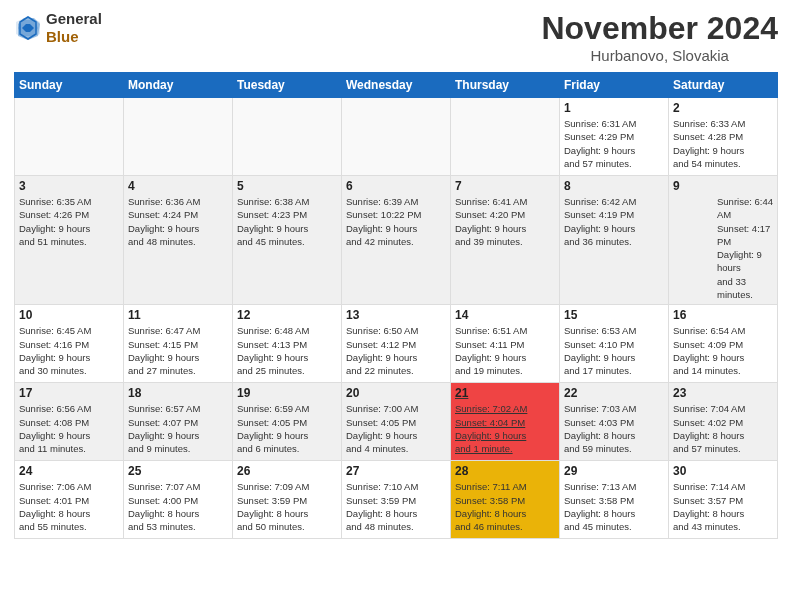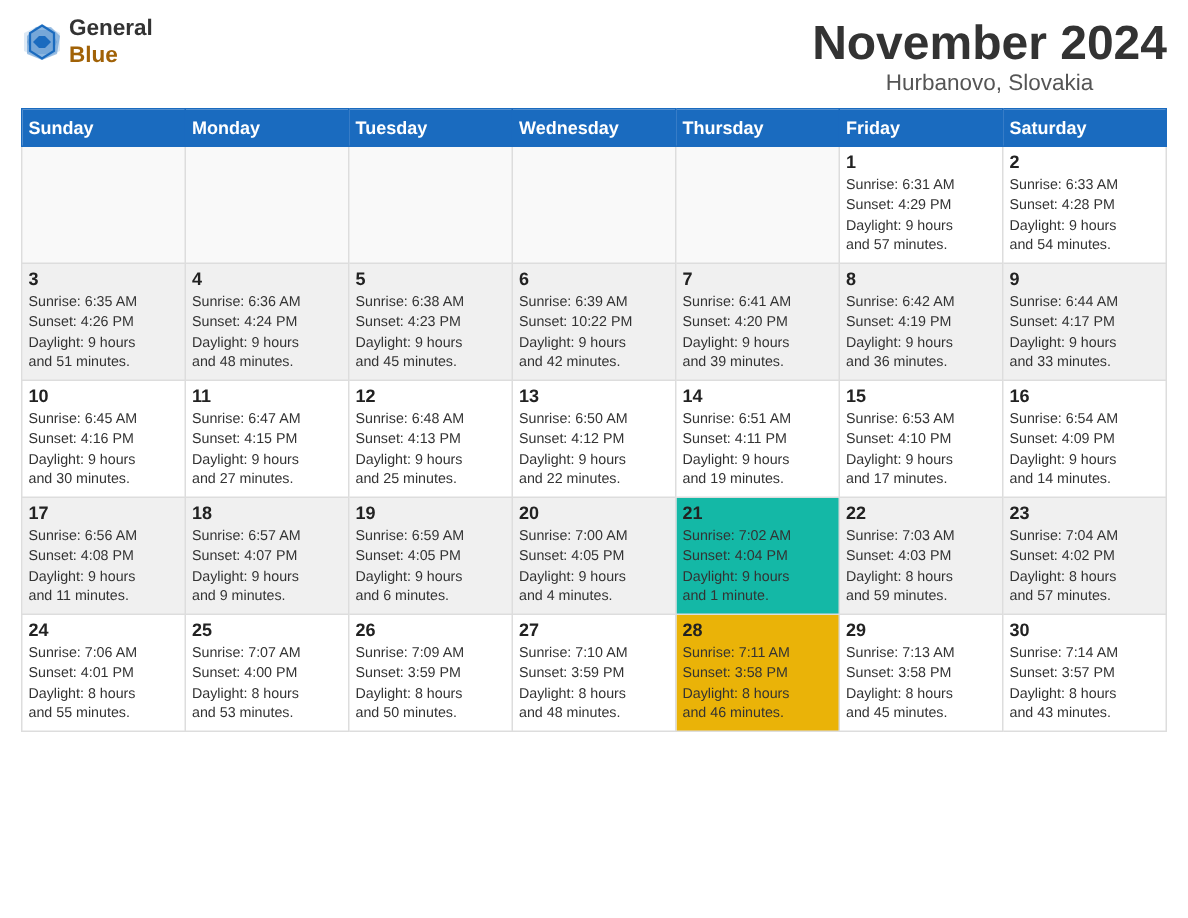--- a/index.html
+++ b/index.html
@@ -183,21 +183,21 @@
           </td>
           <td style="background: rgb(240, 240, 240);">
             <div class="day-number">8</div>
             <div class="day-info" style="white-space: pre-line;">Sunrise: 6:42 AM
 Sunset: 4:19 PM
 Daylight: 9 hours
 and 36 minutes.</div>
           </td>
           <td style="background: rgb(240, 240, 240);">
             <div class="day-number">9</div>
-            <div class="day-info" style="white-space: pre-line;">Sunrise: 6:44 AM
+            <div class="day-info" style="white-space: pre-line; margin-left: 44px;">Sunrise: 6:44 AM
 Sunset: 4:17 PM
 Daylight: 9 hours
 and 33 minutes.</div>
           </td>
         </tr>
         <tr>
           <td style="background: rgb(255, 255, 255);">
             <div class="day-number">10</div>
             <div class="day-info" style="white-space: pre-line;">Sunrise: 6:45 AM
 Sunset: 4:16 PM
@@ -269,21 +269,21 @@
 Daylight: 9 hours
 and 6 minutes.</div>
           </td>
           <td style="background: rgb(240, 240, 240);">
             <div class="day-number">20</div>
             <div class="day-info" style="white-space: pre-line;">Sunrise: 7:00 AM
 Sunset: 4:05 PM
 Daylight: 9 hours
 and 4 minutes.</div>
           </td>
-          <td style="background: #14b8a6;">
+          <td style="background: #ef4444; text-decoration: underline;">
             <div class="day-number">21</div>
             <div class="day-info" style="white-space: pre-line;">Sunrise: 7:02 AM
 Sunset: 4:04 PM
 Daylight: 9 hours
 and 1 minute.</div>
           </td>
           <td style="background: rgb(240, 240, 240);">
             <div class="day-number">22</div>
             <div class="day-info" style="white-space: pre-line;">Sunrise: 7:03 AM
 Sunset: 4:03 PM

